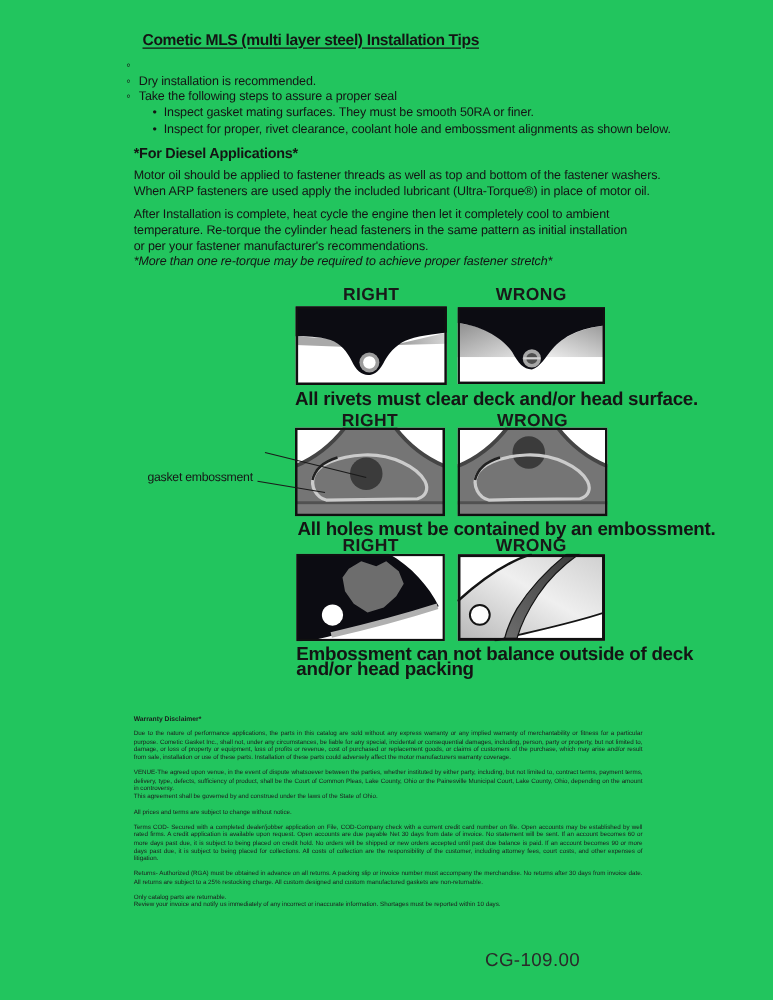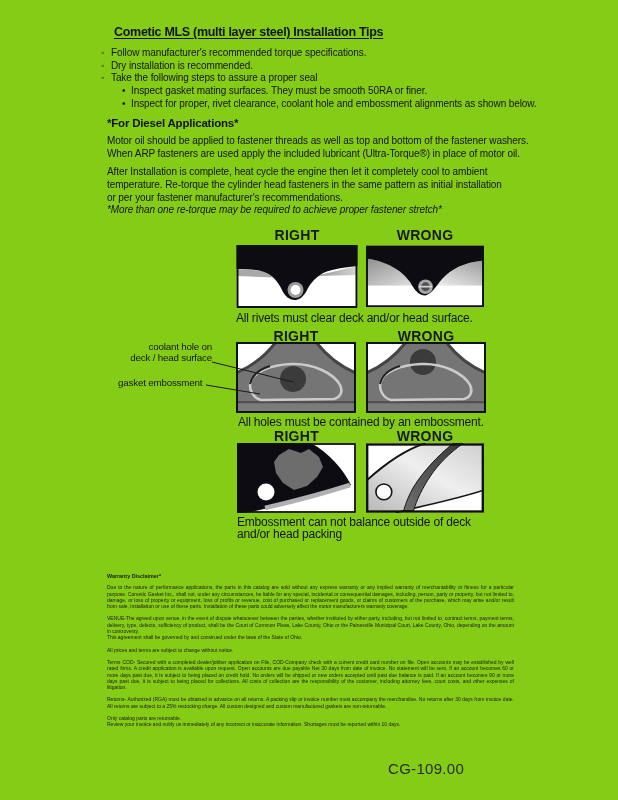--- a/index.html
+++ b/index.html
@@ -1,58 +1,57 @@
 <!DOCTYPE html>
 <html><head>
 <meta charset="utf-8">
 <style>
   html,body { margin:0; padding:0; background:#ffffff; }
   .page {
-    position:relative; width:618px; height:800px; background:#84cc16;
+    position:relative; width:618px; height:800px; background:#22c55e;
     font-family:"Liberation Sans", sans-serif; color:#141414; overflow:hidden;
   }
   .title {
     position:absolute; left:114px; top:25px;
     font-size:12.5px; font-weight:bold; letter-spacing:-0.3px;
     text-decoration:underline; text-underline-offset:2px; white-space:nowrap;
   }
   .bullets { position:absolute; left:101px; top:47px; font-size:10px; line-height:12.7px; width:490px; letter-spacing:-0.1px; }
   .b-row { display:flex; }
   .b-row .marker { width:10px; flex:0 0 10px; text-align:left; }
   .b-row.sub { padding-left:21px; }
   .b-row.sub .marker { width:9px; flex:0 0 9px; }
   .diesel-h { position:absolute; left:107px; top:117px; font-size:11.5px; font-weight:bold; letter-spacing:-0.2px; }
   .bodytext { font-size:10px; line-height:13px; letter-spacing:-0.1px; white-space:pre-line; }
   .para1 { position:absolute; left:107px; top:134px; width:440px; }
   .para2 { position:absolute; left:107px; top:165px; width:440px; }
   .note  { position:absolute; left:107px; top:204px; width:440px; font-size:10px; letter-spacing:-0.1px;font-style:italic; }
   .dg-h { position:absolute; text-align:center; font-size:14px; font-weight:600; letter-spacing:0.3px; color:#191919; }
   .dg-box { position:absolute; }
   .dg-box svg { display:block; }
-  .dg-cap { position:absolute; font-size:12px; font-weight:normal; letter-spacing:-0.2px; white-space:nowrap; }
+  .dg-cap { position:absolute; font-size:15px; font-weight:bold; letter-spacing:-0.2px; white-space:nowrap; }
   .ann { position:absolute; font-size:9.8px; line-height:11px; letter-spacing:-0.2px; color:#161616; }
   .ann.right-al { text-align:right; }
   .pointer-svg { position:absolute; left:110px; top:340px; pointer-events:none; }
   .fineprint { position:absolute; left:107px; top:573px; width:407px; font-size:5px; line-height:6.3px; color:#1c1c1c; }
   .fineprint .fp-h { font-weight:bold; font-size:5.4px; margin-bottom:5px; }
   .fineprint p { margin:0 0 6px 0; text-align:justify; white-space:pre-line; }
   .fineprint p.no-just { text-align:left; }
   .page-code { position:absolute; left:388px; top:760px; font-size:15px; letter-spacing:0.3px; color:#2a2a2a; }
 </style>
 </head>
 <body>
 
 <div class="page">
 
   <div class="title">Cometic MLS (multi layer steel) Installation Tips</div>
 
   <div class="bullets">
     <div class="b-row">
       <span class="marker">◦</span>
-      <span>Follow manufacturer's recommended torque specifications.</span>
     </div>
     <div class="b-row">
       <span class="marker">◦</span>
       <span>Dry installation is recommended.</span>
     </div>
     <div class="b-row">
       <span class="marker">◦</span>
       <span>Take the following steps to assure a proper seal</span>
     </div>
     <div class="b-row sub">
@@ -116,24 +115,20 @@
       <rect x="54" y="41" width="14" height="1.8" fill="#d2d2d2"></rect>
       <rect x="1" y="1" width="119" height="61" fill="none" stroke="#101010" stroke-width="2"></rect>
     </svg>
   </div>
 
   <div class="dg-cap" style="left:236px; top:311px;">All rivets must clear deck and/or head surface.</div>
 
   <div class="dg-h" style="left:236px; top:328px; width:120px;">RIGHT</div>
   <div class="dg-h" style="left:366px; top:328px; width:120px;">WRONG</div>
 
-  <div class="ann right-al" style="left:104px; top:341px; width:108px;">
-    <div>coolant hole on</div>
-    <div>deck / head surface</div>
-  </div>
   <div class="ann" style="left:118px; top:377px;">gasket embossment</div>
 
   <div class="dg-box" style="left:236px; top:342px;">
     <svg width="120" height="71" viewBox="0 0 120 71">
       <rect width="120" height="71" fill="#757575"></rect>
       <path d="M0,0 H40 C30,13 17,24 0,31 Z" fill="#ffffff"></path>
       <path d="M120,0 H80 C90,13 103,24 120,31 Z" fill="#ffffff"></path>
       <path d="M40,0 C30,13 17,24 0,31" stroke="#454545" stroke-width="3" fill="none"></path>
       <path d="M80,0 C90,13 103,24 120,31" stroke="#454545" stroke-width="3" fill="none"></path>
       <rect x="0" y="59" width="120" height="2.5" fill="#515151"></rect>

